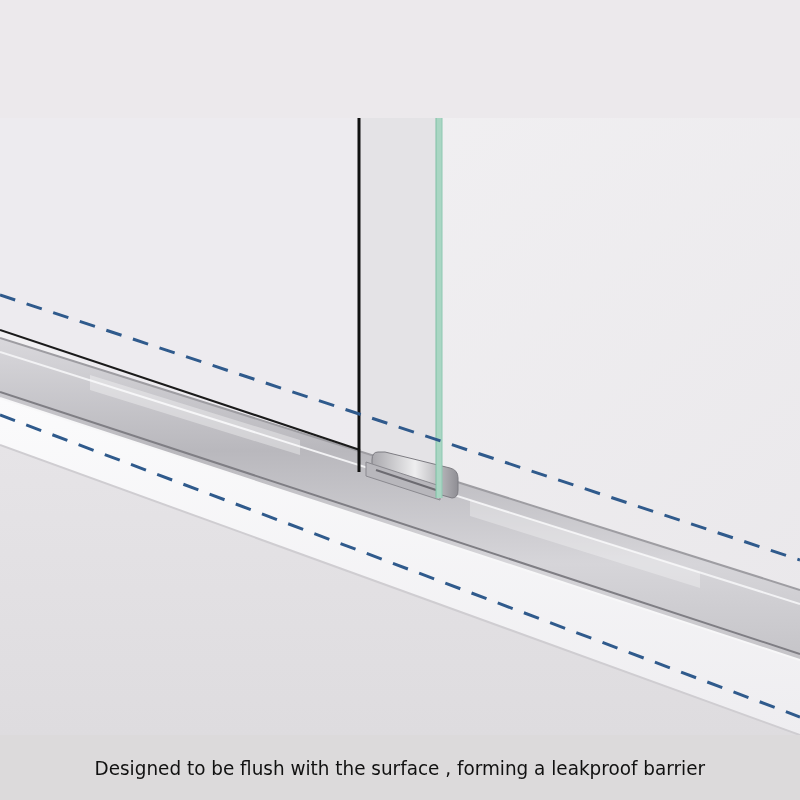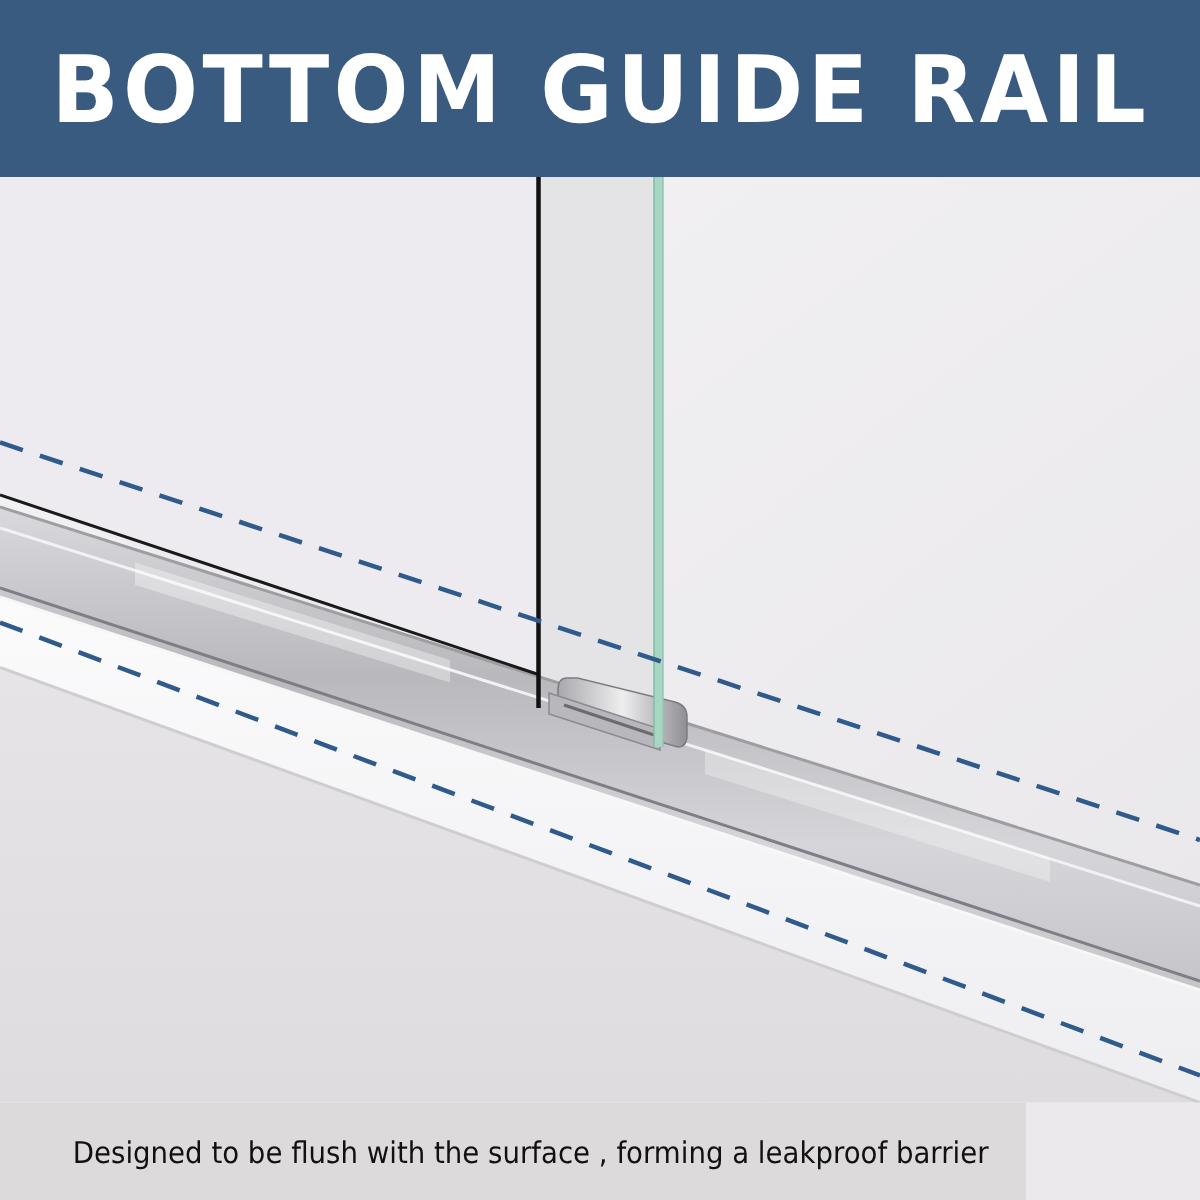--- a/index.html
+++ b/index.html
@@ -9,36 +9,33 @@
     position: absolute; left: 0; top: 0; width: 800px; height: 118px;
     background: #3a5b80; display: flex; align-items: center; justify-content: center;
   }
   .banner-title {
     color: #ffffff; font-family: "DejaVu Sans", sans-serif; font-weight: bold;
     font-size: 62px; letter-spacing: 3px; transform: scaleX(0.95);
     white-space: nowrap;
   }
   .scene { position: absolute; left: 0; top: 118px; width: 800px; height: 617px; }
   .caption-bar {
-    position: absolute; left: 0; top: 735px; width: 660px; height: 65px;
-    background: #dcdadb; display: flex; align-items: center; justify-content: center; padding-left: 24px;
+    position: absolute; left: 0; top: 735px; width: 800px; height: 65px;
+    background: #dcdadb; display: flex; align-items: center; justify-content: center;
   }
   .caption-text {
     color: #111111; font-family: "DejaVu Sans", sans-serif; font-size: 20px;
     transform: scaleX(0.92); white-space: nowrap;
   }
 </style>
 </head>
 <body>
 
 <div class="canvas">
 
-  <div class="banner">
-    <span class="banner-title">BOTTOM GUIDE RAIL</span>
-  </div>
 
   <svg class="scene" width="800" height="617" viewBox="0 118 800 617" xmlns="http://www.w3.org/2000/svg">
     <defs>
       <linearGradient id="wallGrad" x1="0" y1="0" x2="1" y2="1">
         <stop offset="0" stop-color="#f3f2f4"></stop>
         <stop offset="1" stop-color="#e9e7ea"></stop>
       </linearGradient>
       <linearGradient id="railGrad" x1="0" y1="0" x2="0" y2="1">
         <stop offset="0" stop-color="#d9d8dc"></stop>
         <stop offset="0.35" stop-color="#b9b8bd"></stop>

